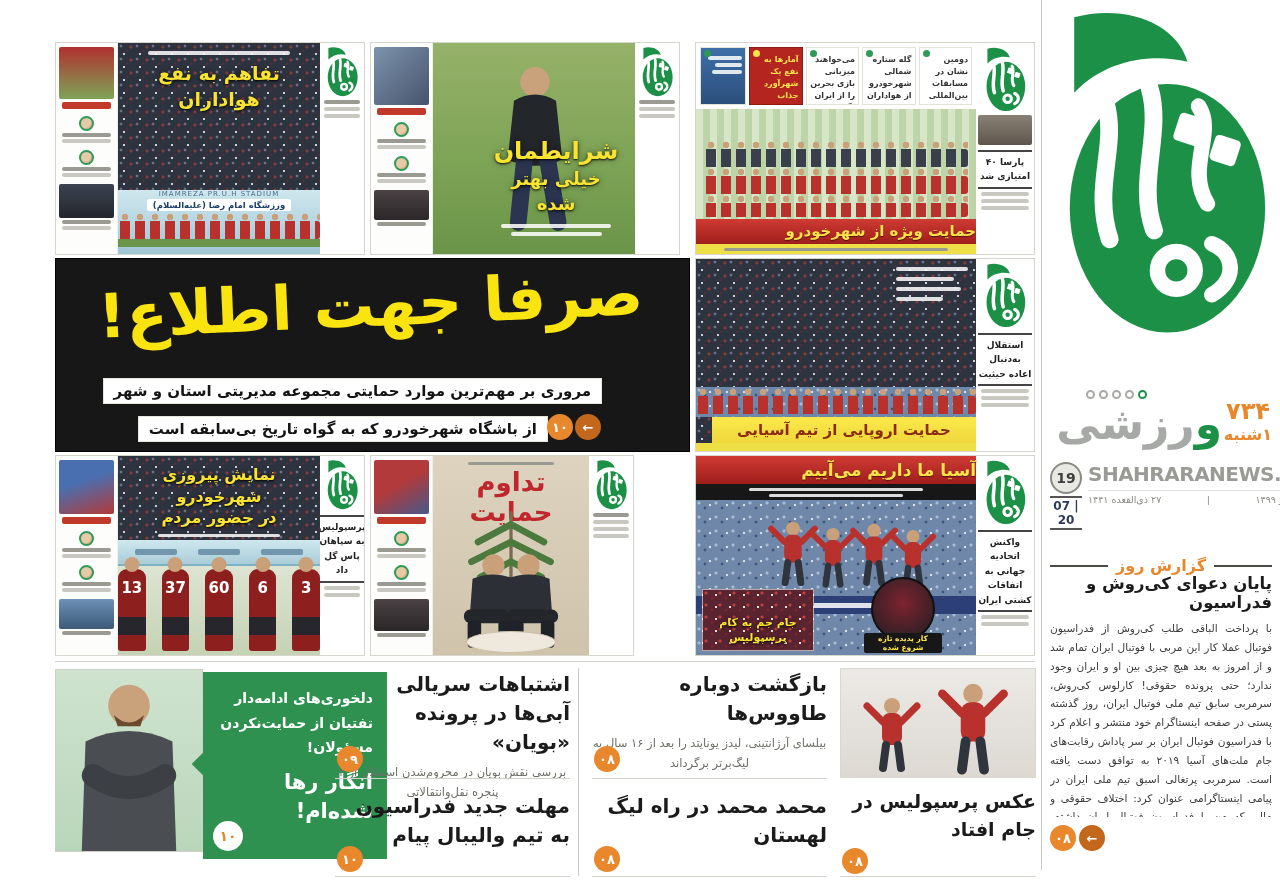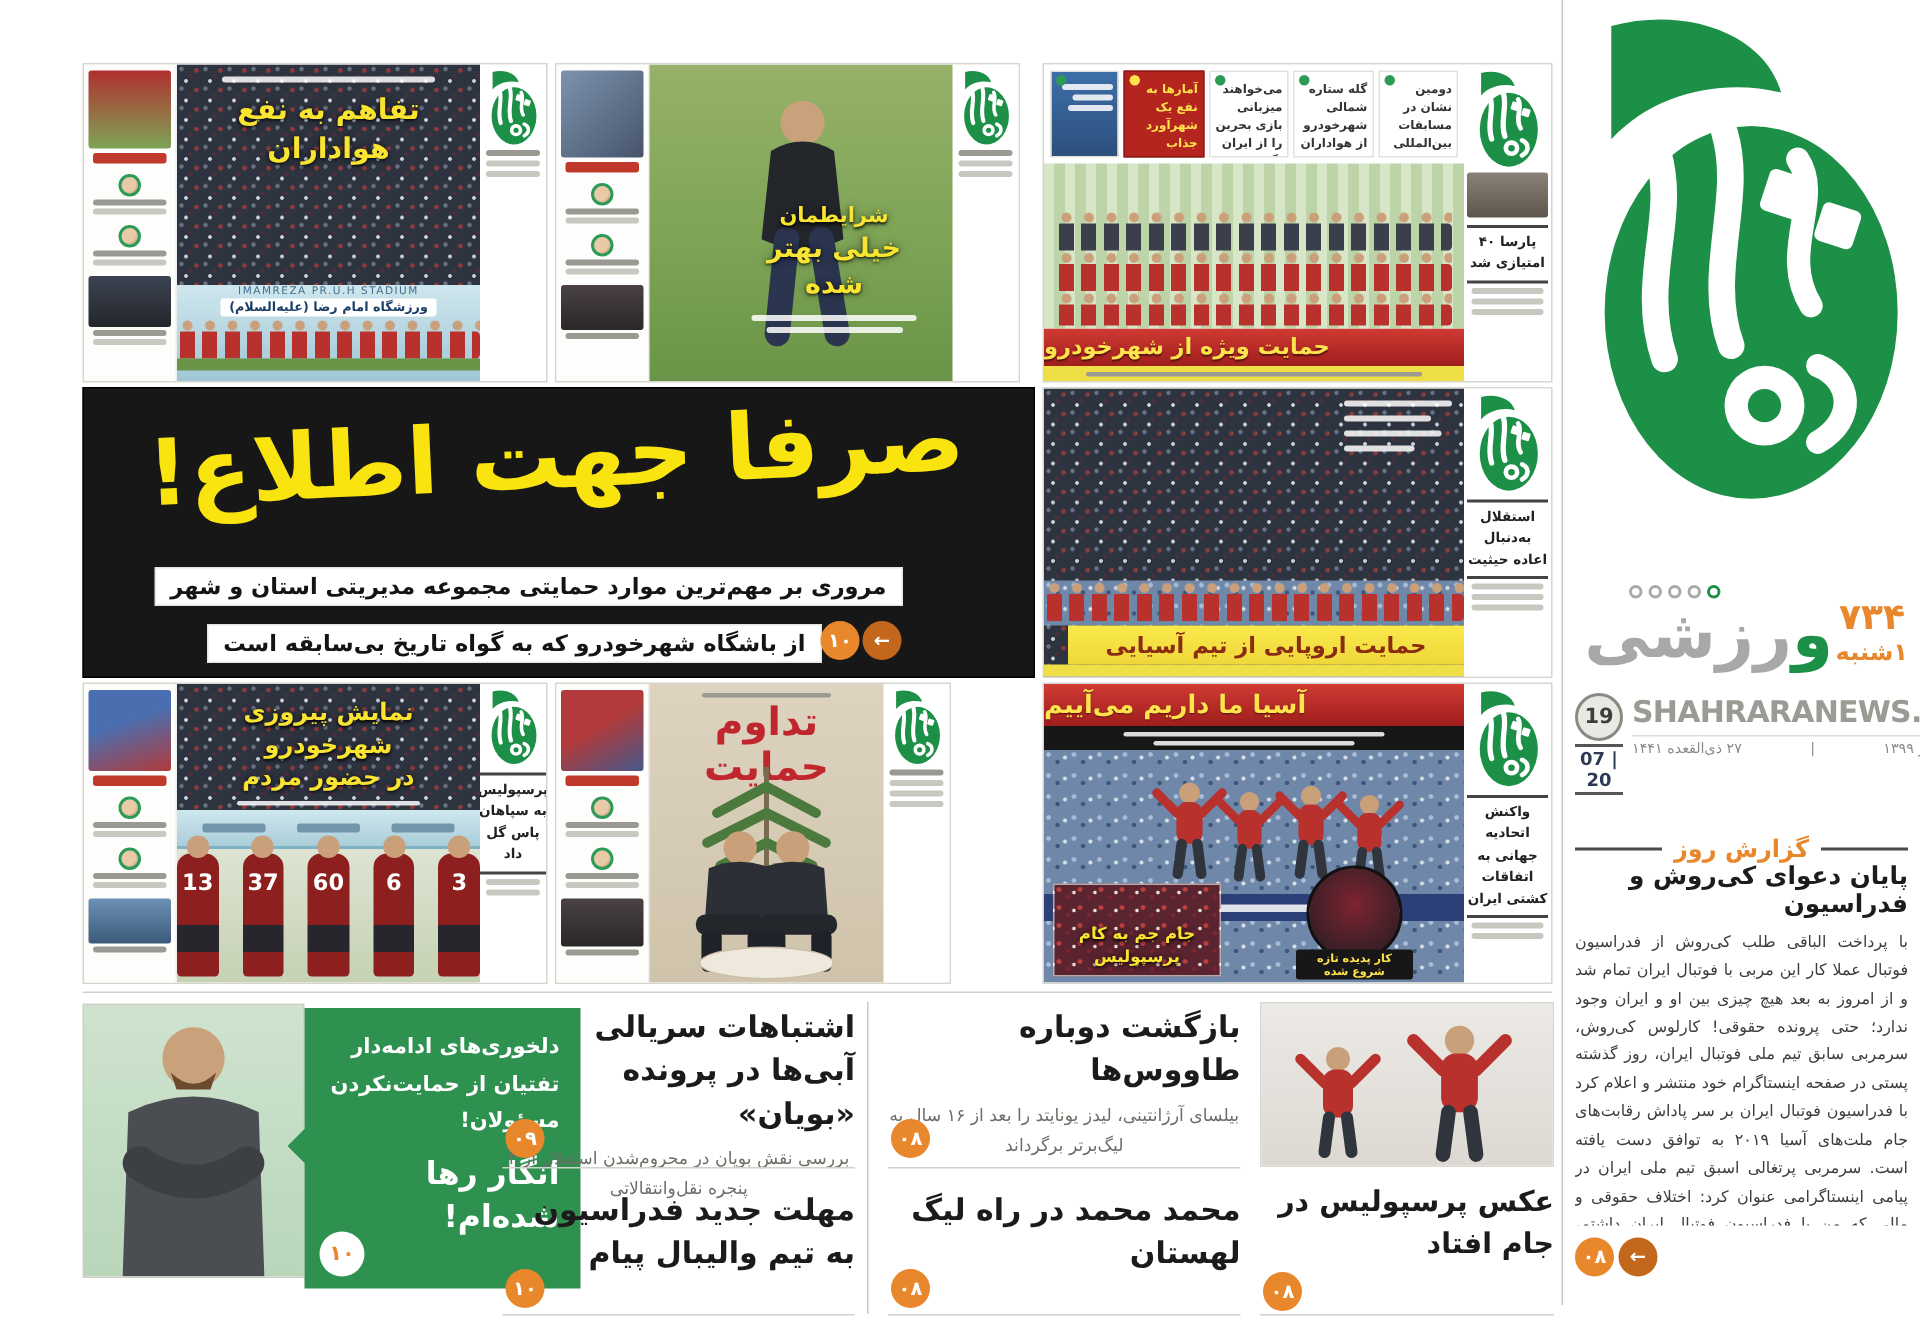--- a/index.html
+++ b/index.html
@@ -37,21 +37,21 @@
     radial-gradient(circle 1.1px at 14px 5px,#d8dfe8 1.1px,transparent 1.6px);
     background-size:17px 14px}
   .pitch{background:linear-gradient(180deg,#96b169 0%,#7ea456 55%,#6a9448 100%)}
   .curtain{background:repeating-linear-gradient(90deg,#d8e6c8 0 7px,#bdd3a8 7px 14px)}
   
   .heads{height:9px;background-image:radial-gradient(circle 3px at 7px 5px,#caa07a 3px,transparent 3.6px);background-size:15px 9px;background-repeat:repeat-x}
   .bodies{height:18px;border-radius:3px;background:repeating-linear-gradient(90deg,transparent 0 2px,#b8312c 2px 12px,transparent 12px 15px)}
   .bodies.dark{background:repeating-linear-gradient(90deg,transparent 0 2px,#3a3f4b 2px 12px,transparent 12px 15px)}
   
   .yhead{color:#f9e431;font-weight:bold;text-align:center;text-shadow:0 1px 2px rgba(0,0,0,.85),0 0 6px rgba(0,0,0,.5);line-height:1.35}
-  .redband{background:linear-gradient(#d03a33,#9f1e1c);color:#ffe34d;font-weight:bold;text-align:left;text-shadow:0 1px 1px rgba(0,0,0,.5)}
+  .redband{background:linear-gradient(#d03a33,#9f1e1c);color:#ffe34d;font-weight:bold;text-align:right;text-shadow:0 1px 1px rgba(0,0,0,.5)}
   .yband{background:linear-gradient(#fbe94c,#eed73a);color:#8a2b12;font-weight:bold;text-align:center}
   .mark-sm{width:34px;height:51px}
   .mark-md{width:44px;height:66px}
   
   .feature{position:absolute;left:55px;top:258px;width:635px;height:194px;background:#171717;border:1px solid #000}
   .feature-h{position:absolute;top:10px;right:34px;left:30px;text-align:center;font-size:61px;font-weight:bold;color:#fae410;transform:rotate(-2.5deg);white-space:nowrap}
   .deck{position:absolute;background:#fff;color:#141414;font-weight:bold;font-size:15px;padding:3px 10px;white-space:nowrap;box-shadow:0 0 0 1px #e5e5dd}
   .bcirc{width:26px;height:26px;border-radius:50%;display:flex;align-items:center;justify-content:center;color:#fff;font-weight:bold;font-size:13px;flex:0 0 auto}
   .bcirc.arrow{background:#c2671c}
   .bcirc.num{background:#e8872b}
@@ -201,21 +201,21 @@
         </svg>
       <div class="sk d"></div>
       <div class="sk"></div>
       <div class="sk"></div>
     </div>
     <div class="pmain pitch" style="position:relative">
       <svg style="position:absolute;left:58px;top:22px;width:88px;height:168px" viewBox="0 0 40 80">
           <use href="#person-walk"></use>
         </svg>
       <div style="position:absolute;right:14px;top:92px;width:130px">
-        <div class="yhead" style="font-size:14px">شرایطمان</div>
+        <div class="yhead" style="font-size:24px">شرایطمان</div>
         <div class="yhead" style="font-size:18px">خیلی بهتر شده</div>
         <div class="sk w" style="width:85%;margin:8px auto 0"></div>
         <div class="sk w" style="width:70%;margin:4px auto 0"></div>
       </div>
     </div>
     <div class="lcol">
       <div style="width:100%;height:58px;background:linear-gradient(135deg,#7d93ad,#46546b);border-radius:2px"></div>
       <div class="sk r" style="height:7px"></div>
       <div class="item">
           <span class="avatar"></span>

